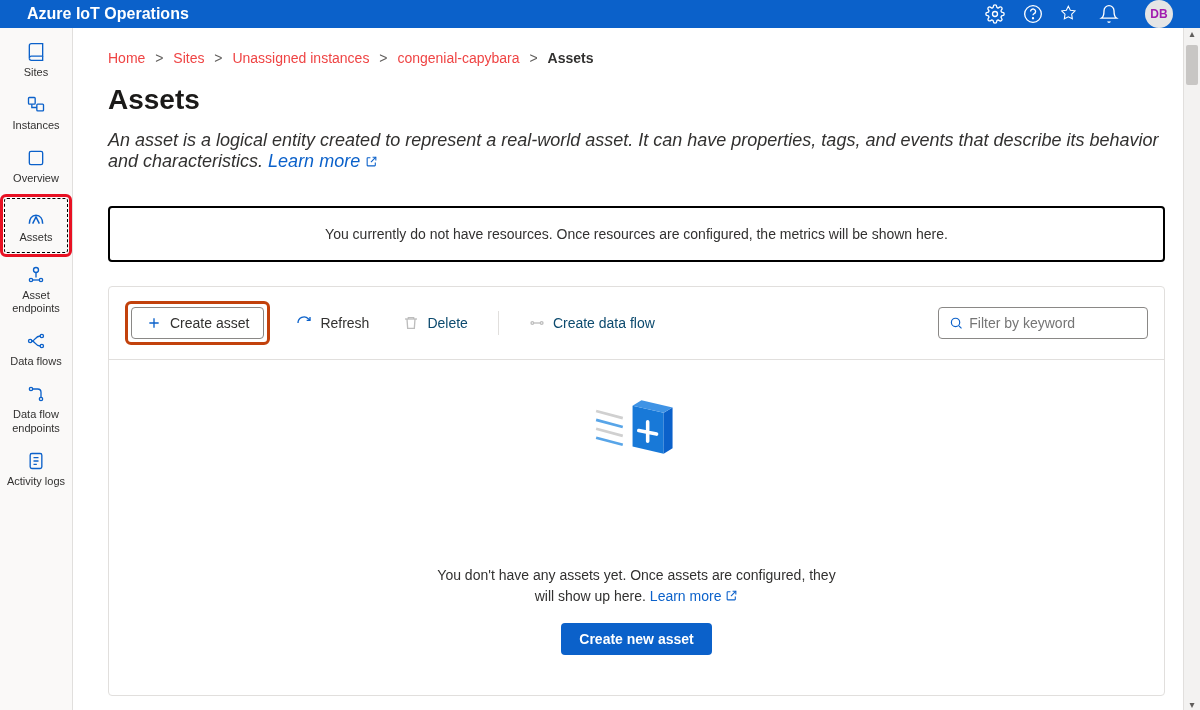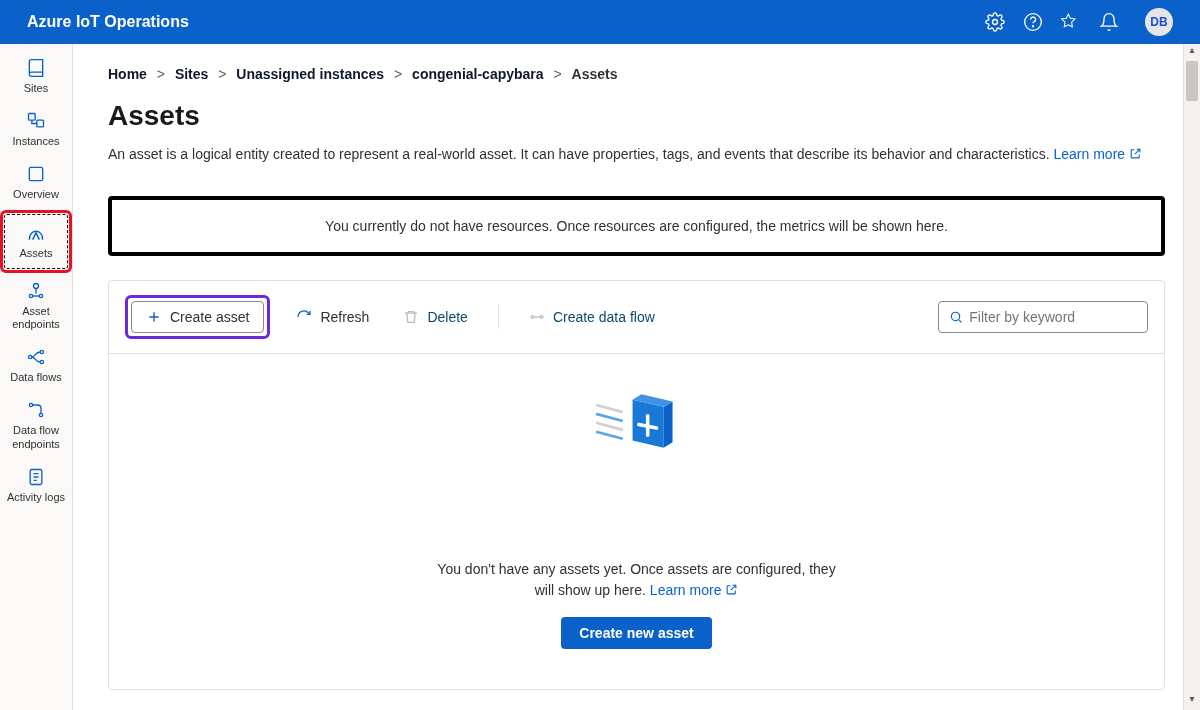--- a/index.html
+++ b/index.html
@@ -4,54 +4,54 @@
 <style>
   * { box-sizing: border-box; margin: 0; padding: 0; }
   body { font-family: "Segoe UI", -apple-system, sans-serif; font-size: 14px; color: #323130; background: #ffffff; overflow: hidden; }
   .app { display: flex; flex-direction: column; width: 1200px; height: 710px; }
 
   
   .topbar { height: 48px; background: #0b61ca; color: #fff; display: flex; align-items: center; padding: 0 27px; justify-content: space-between; }
   .brand { font-weight: 600; font-size: 16px; }
   .topbar-right { display:flex; align-items:center; gap:18px; }
   .top-icon { width:20px; height:20px; display:flex; align-items:center; justify-content:center; fill:#fff; stroke:#fff; cursor:pointer;}
-  .avatar { width:28px; height:28px; border-radius:50%; background:#e5e5e5; color:#1d4ed8; font-size:12px; font-weight:600; display:flex; align-items:center; justify-content:center;margin-left:8px;}
+  .avatar { width:28px; height:28px; border-radius:50%; background:#e5e5e5; color:#a21caf; font-size:12px; font-weight:600; display:flex; align-items:center; justify-content:center;margin-left:8px;}
 
   
   .body { flex:1; display:flex; position:relative; background:#faf9f8; }
   .sidebar { width:73px; border-right:1px solid #e1dfdd; background:#faf9f8; display:flex; flex-direction:column; align-items:center; padding:6px 0; }
   .nav-item { width:62px; display:flex; flex-direction:column; align-items:center; padding:8px 0; cursor:pointer; font-size:11px; color:#323130; text-align:center; line-height:1.2;}
   .nav-item svg { width:20px; height:20px; stroke:#0b61ca; fill:none; margin-bottom:4px; }
   .nav-item.selected { outline:1.5px dashed #000; border-radius:2px; }
   .highlight-nav { border:3px solid #e81123; border-radius:6px; padding:2px; width:72px; display:flex; justify-content:center;}
 
   .main { flex:1; background:#fff; padding:22px 35px 20px 35px; overflow-y:auto; }
 
   .breadcrumb { color:#605e5c; font-size:14px; margin-bottom:18px;}
   .breadcrumb .sep { margin:0 6px; color:#605e5c;}
   .breadcrumb .current { color:#323130; font-weight:600;}
-  .breadcrumb a { color:#0f172a; text-decoration:none; cursor:pointer;font-weight:bold;}
+  .breadcrumb a { color:#ef4444; text-decoration:none; cursor:pointer;}
 
   h1.page-title { font-size:28px; font-weight:600; margin-bottom:14px; color:#1b1a19;}
-  .description { color:#323130; font-size:14px; margin-bottom:34px;}
+  .description { color:#323130; font-size:18px; margin-bottom:34px;font-style:italic;}
   .description a { color:#0b61ca; text-decoration:none; cursor:pointer;}
   .ext-icon { display:inline-block; width:13px; height:13px; vertical-align:-1px; stroke:#0b61ca; fill:none;}
 
-  .info-box { border:4px solid #000000; border-radius:4px; padding:18px; text-align:center; color:#323130; margin-bottom:24px;}
+  .info-box { border:2px solid #000000; border-radius:4px; padding:18px; text-align:center; color:#323130; margin-bottom:24px;}
 
   .panel { border:1px solid #e1dfdd; border-radius:4px; background:#fff; }
   .toolbar { display:flex; align-items:center; padding:14px 16px; border-bottom:1px solid #e1dfdd; gap:18px;}
   .btn { display:inline-flex; align-items:center; gap:8px; font-size:14px; cursor:pointer; background:none; border:none; color:#323130; padding:6px 8px;}
   .btn svg { width:16px; height:16px; }
   .btn.primary-outline { border:1px solid #8a8886; border-radius:4px; padding:7px 14px; background:#fff;}
   .btn.primary-outline svg { stroke:#0b61ca;}
   .btn.disabled { color:#0c4a6e; cursor:default;}
   .btn.disabled svg { stroke:#bdbdbd;}
   .toolbar .divider { width:1px; height:24px; background:#e1dfdd; margin:0 4px;}
-  .highlight-btn { border:3px solid #6d28d9; border-radius:6px; padding:3px; display:inline-block;}
+  .highlight-btn { border:3px solid #c2410c; border-radius:6px; padding:3px; display:inline-block;}
   .spacer { flex:1; }
   .search-box { display:flex; align-items:center; border:1px solid #8a8886; border-radius:4px; padding:4px 10px; width:210px; height:32px;}
   .search-box svg { width:16px; height:16px; stroke:#0b61ca; fill:none; margin-right:6px;}
   .search-box input { border:none; outline:none; font-size:14px; width:100%; background:transparent;}
 
   .empty-zone { padding:35px 20px 40px 20px; text-align:center;}
   .illus { margin:0 auto 90px auto; width:90px; height:80px; position:relative;}
   .empty-text { max-width:420px; margin:6px auto 16px auto; line-height:1.5; color:#323130;}
   .empty-text a { color:#0b61ca; text-decoration:none;}
   .btn-solid { display:inline-block; background:#0b61ca; color:#fff; border:none; border-radius:4px; padding:8px 18px; font-size:14px; font-weight:600; cursor:pointer;}

